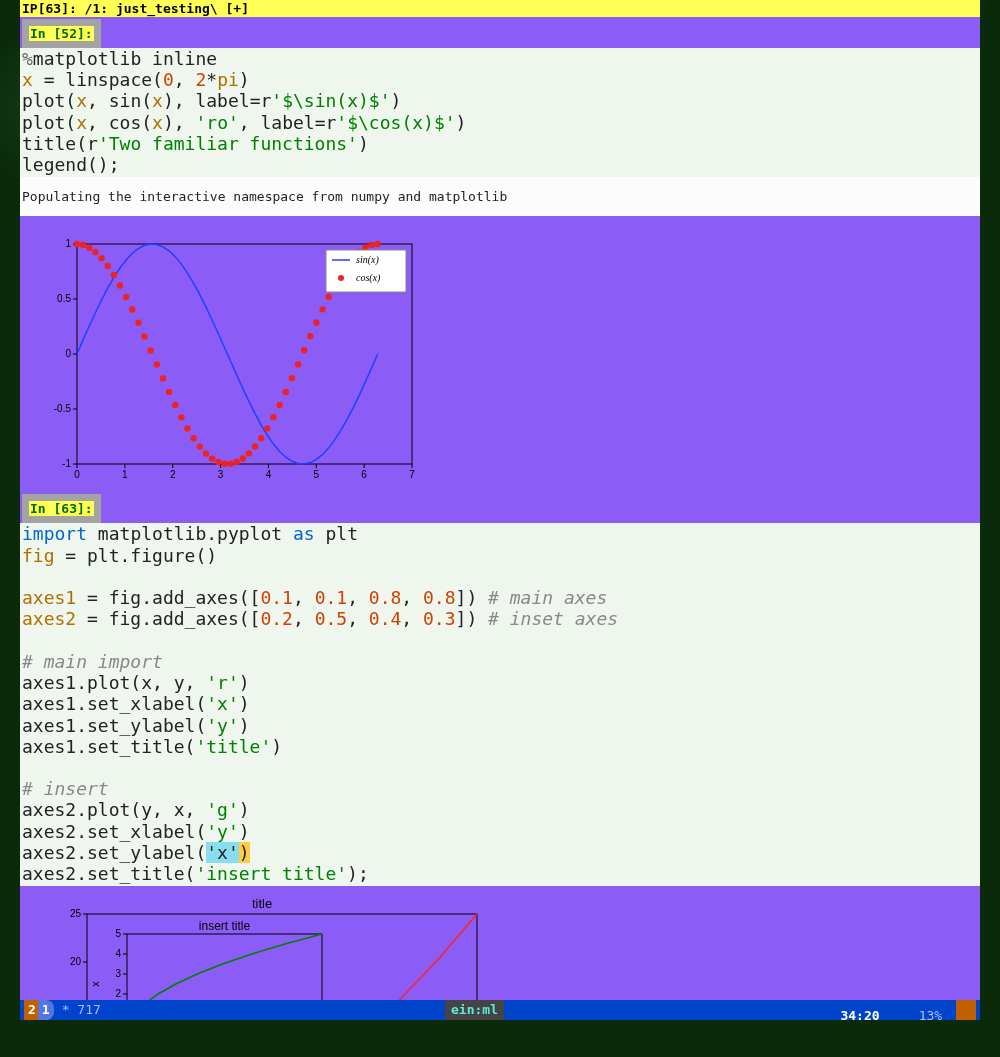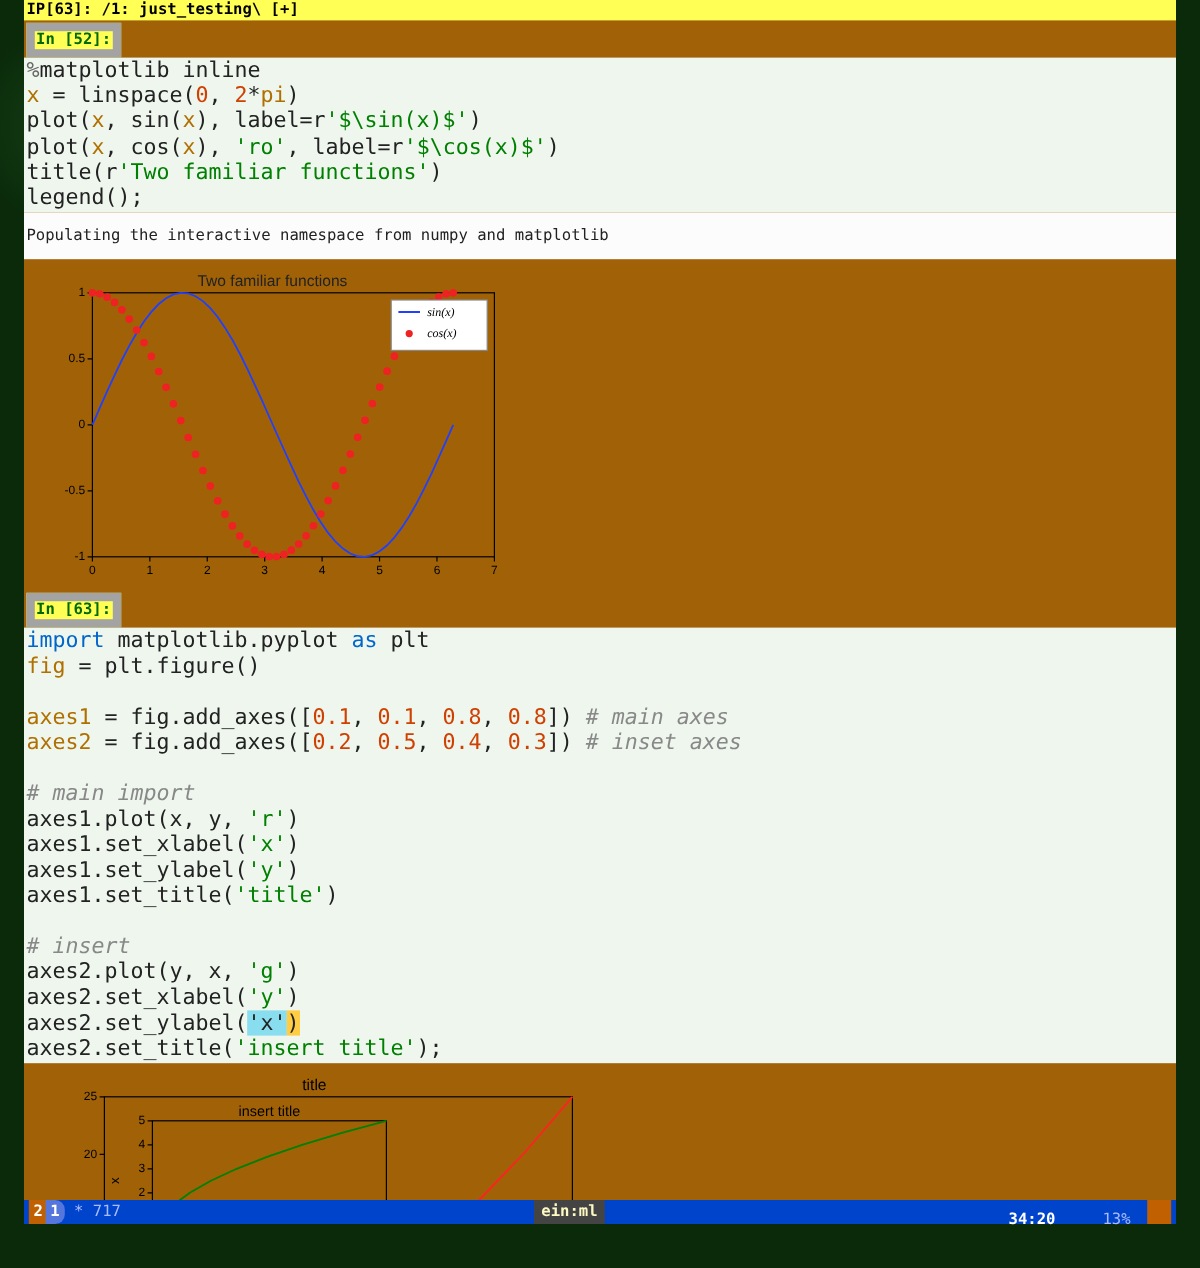--- a/index.html
+++ b/index.html
@@ -20,21 +20,21 @@
       radial-gradient(ellipse 200px 150px at 30% 95%, #1a4a1a 0%, #0a2a0a 70%),
       radial-gradient(ellipse 200px 150px at 75% 85%, #184818 0%, #0a2a0a 70%),
       #0a2a0a;
     z-index: 0;
   }
   .main {
     position: absolute;
     left: 20px; top: 0;
     width: 960px;
     height: 1000px;
-    background: #a16207;
+    background: #8b5cf6;
     color: #222;
     z-index: 1;
     overflow: hidden;
   }
   .titlebar {
     background: #ffff55;
     color: #000;
     font-weight: bold;
     padding: 1px 2px;
     font-size: 13px;
@@ -77,21 +77,21 @@
     color: #fff;
     font-size: 13px;
     font-weight: bold;
     line-height: 20px;
     padding: 0 4px;
     z-index: 2;
     display: flex;
   }
   .ml-left { flex: 0 0 auto; display:flex; align-items:center; }
   .ml-mid  { flex: 1 1 auto; text-align:center; color:#888; }
-  .ml-mid-inner { background:#444; color:#fef9c3; padding:0 6px; display:inline-block; }
+  .ml-mid-inner { background:#444; color:#5eead4; padding:0 6px; display:inline-block; }
   .ml-right{ flex: 0 0 auto; color:#fff; }
   .ml-badge1 { background:#c06000; color:#fff; padding:0 4px; margin-right:-2px; }
   .ml-badge2 { background:#5577dd; color:#fff; padding:0 4px; border-radius:0 8px 8px 0; margin-right:8px; }
   .ml-dim { color: #aabbff; font-weight:normal; }
   .ml-tail-orange { display:inline-block; width:20px; height:20px; background:#c06000; margin-left:6px; }
 
   svg { display:block; }
 </style>
 </head>
 <body>
@@ -106,21 +106,20 @@
     <div class="cellcode"><span class="op">%</span><span class="fn">matplotlib inline</span>
 <span class="var">x</span> = <span class="fn">linspace</span>(<span class="num">0</span>, <span class="num">2</span>*<span class="var">pi</span>)
 <span class="fn">plot</span>(<span class="var">x</span>, <span class="fn">sin</span>(<span class="var">x</span>), label=r<span class="str">'$\sin(x)$'</span>)
 <span class="fn">plot</span>(<span class="var">x</span>, <span class="fn">cos</span>(<span class="var">x</span>), <span class="str">'ro'</span>, label=r<span class="str">'$\cos(x)$'</span>)
 <span class="fn">title</span>(r<span class="str">'Two familiar functions'</span>)
 <span class="fn">legend</span>();</div>
     <div class="out">Populating the interactive namespace from numpy and matplotlib</div>
   </div>
 
   <div class="chart-wrap" style="width:390px;height:260px;">
-    <div class="chart-title" style="top:2px;">Two familiar functions</div>
     <svg id="chart1" width="390" height="260">
         <rect x="45" y="20" width="335" height="220" fill="none" stroke="#000" stroke-width="1"></rect>
         <line x1="45" y1="240" x2="45" y2="244" stroke="#000"></line>
         <text x="45" y="254" text-anchor="middle" font-size="10" font-family="sans-serif">0</text>
         <line x1="92.85714285714286" y1="240" x2="92.85714285714286" y2="244" stroke="#000"></line>
         <text x="92.85714285714286" y="254" text-anchor="middle" font-size="10" font-family="sans-serif">1</text>
         <line x1="140.71428571428572" y1="240" x2="140.71428571428572" y2="244" stroke="#000"></line>
         <text x="140.71428571428572" y="254" text-anchor="middle" font-size="10" font-family="sans-serif">2</text>
         <line x1="188.57142857142856" y1="240" x2="188.57142857142856" y2="244" stroke="#000"></line>
         <text x="188.57142857142856" y="254" text-anchor="middle" font-size="10" font-family="sans-serif">3</text>

